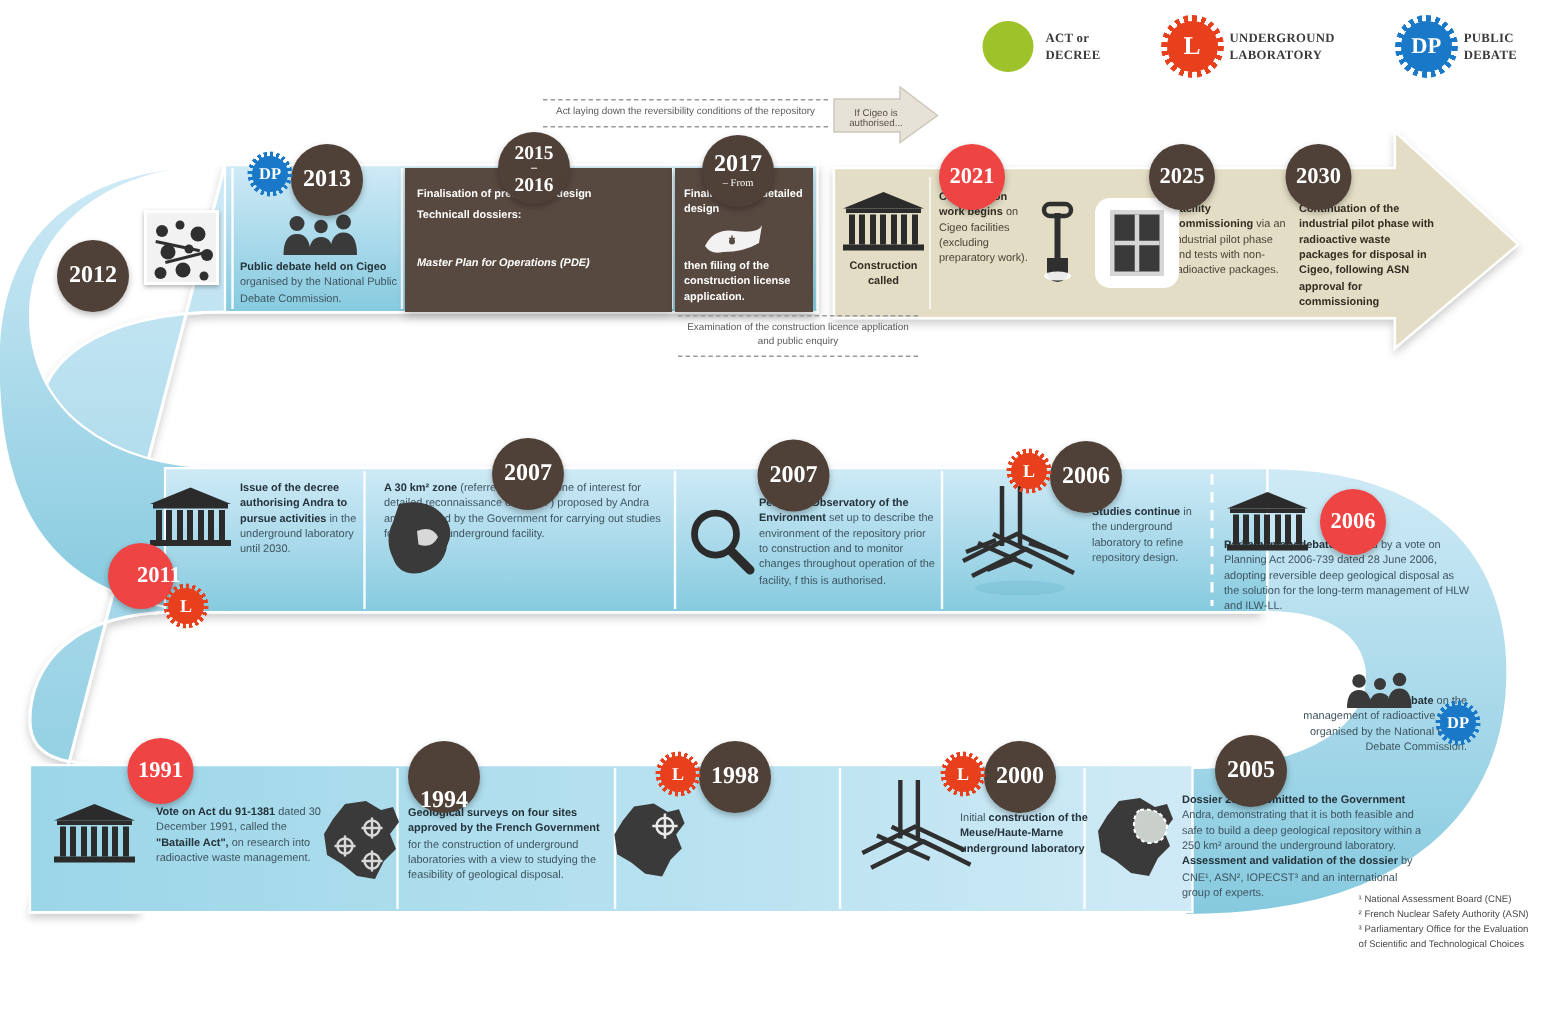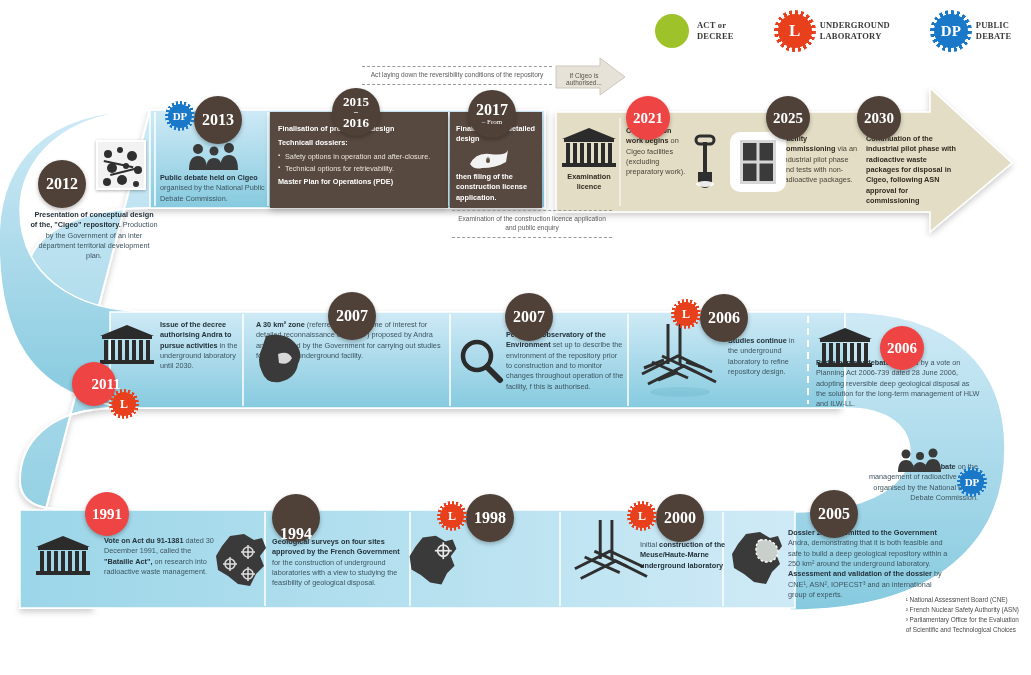--- a/index.html
+++ b/index.html
@@ -241,24 +241,20 @@
           <circle cx="28" cy="24" r="3"></circle>
           <circle cx="40" cy="28" r="4"></circle>
         <circle cx="9" cy="40" r="4"></circle>
           <circle cx="24" cy="38" r="5"></circle>
           <circle cx="38" cy="42" r="3"></circle>
         <rect x="6" y="18" width="30" height="2" transform="rotate(12 6 18)"></rect>
         <rect x="12" y="32" width="28" height="2" transform="rotate(-14 12 32)"></rect>
       </g>
     </svg>
   </div>
-  <div class="blk light" style="left:30px; top:210px; width:128px; text-align:center;">
-    <b>Presentation of conceptual design of the, "Cigeo" repository.</b>
-    <span>Production by the Government of an inter départment territorial development plan.</span>
-  </div>
 
   <div class="mini-badge blue" style="left:168px; top:104px;">
     <span>DP</span>
   </div>
   <div class="year-circle brown yc-48" style="left:194px; top:96px;">
     <span>2013</span>
   </div>
   <div class="people" style="left:186px; top:142px;">
     <svg width="56" height="28" viewBox="0 0 56 28">
       <g fill="#3a3a3a">
@@ -277,25 +273,21 @@
   </div>
 
   <div class="year-circle brown yc-48" style="left:332px; top:88px; flex-direction:column; font-size:13px;">
     <span>2015</span>
     <span style="font-size:8px;line-height:.9">–</span>
     <span>2016</span>
   </div>
   <div class="blk onbrown" style="left:278px; top:124px; width:164px;">
     <div class="ttl" style="color:#fff;margin-bottom:4px;">Finalisation of preliminary design</div>
     <div class="ttl" style="color:#fff;">Technicall dossiers:</div>
-    <ul>
-      <li>Safety options in operation and after-closure.</li>
-      <li>Technical options for retrievability.</li>
-    </ul>
-    <div class="ttl" style="color:#fff;margin-top:3px;">Master Plan for Operations (PDE)</div>
+    <div class="ttl" style="color:#fff;margin-top:21px;font-style:italic;">Master Plan for Operations (PDE)</div>
   </div>
 
   <div class="year-circle brown yc-48" style="left:468px; top:90px; flex-direction:column;">
     <span>2017</span>
     <span class="yc-sub">– From</span>
   </div>
   <div class="blk onbrown" style="left:456px; top:124px; width:82px;">
     <div class="ttl" style="color:#fff;">Finalisation of detailed design</div>
   </div>
   <div class="icon" style="left:466px; top:148px;">
@@ -321,21 +313,21 @@
     <span>If Cigeo is authorised...</span>
   </div>
 
   <div class="temple" style="position:absolute; left:562px; top:128px; z-index:16;">
     <div class="roof"></div>
       <div class="arch"></div>
       <div class="cols"></div>
       <div class="base"></div>
   </div>
   <div class="blk onbeige" style="left:556px; top:172px; width:66px; text-align:center;">
-    <b>Examination licence</b>
+    <b>Construction called</b>
   </div>
 
   <div class="year-circle green yc-44" style="left:626px; top:96px;">
     <span>2021</span>
   </div>
   <div class="blk onbeige" style="left:626px; top:126px; width:62px;">
     <b>Construction work begins</b>
     <span>on Cigeo facilities (excluding preparatory work).</span>
   </div>
   <div class="icon" style="left:692px; top:134px;">

